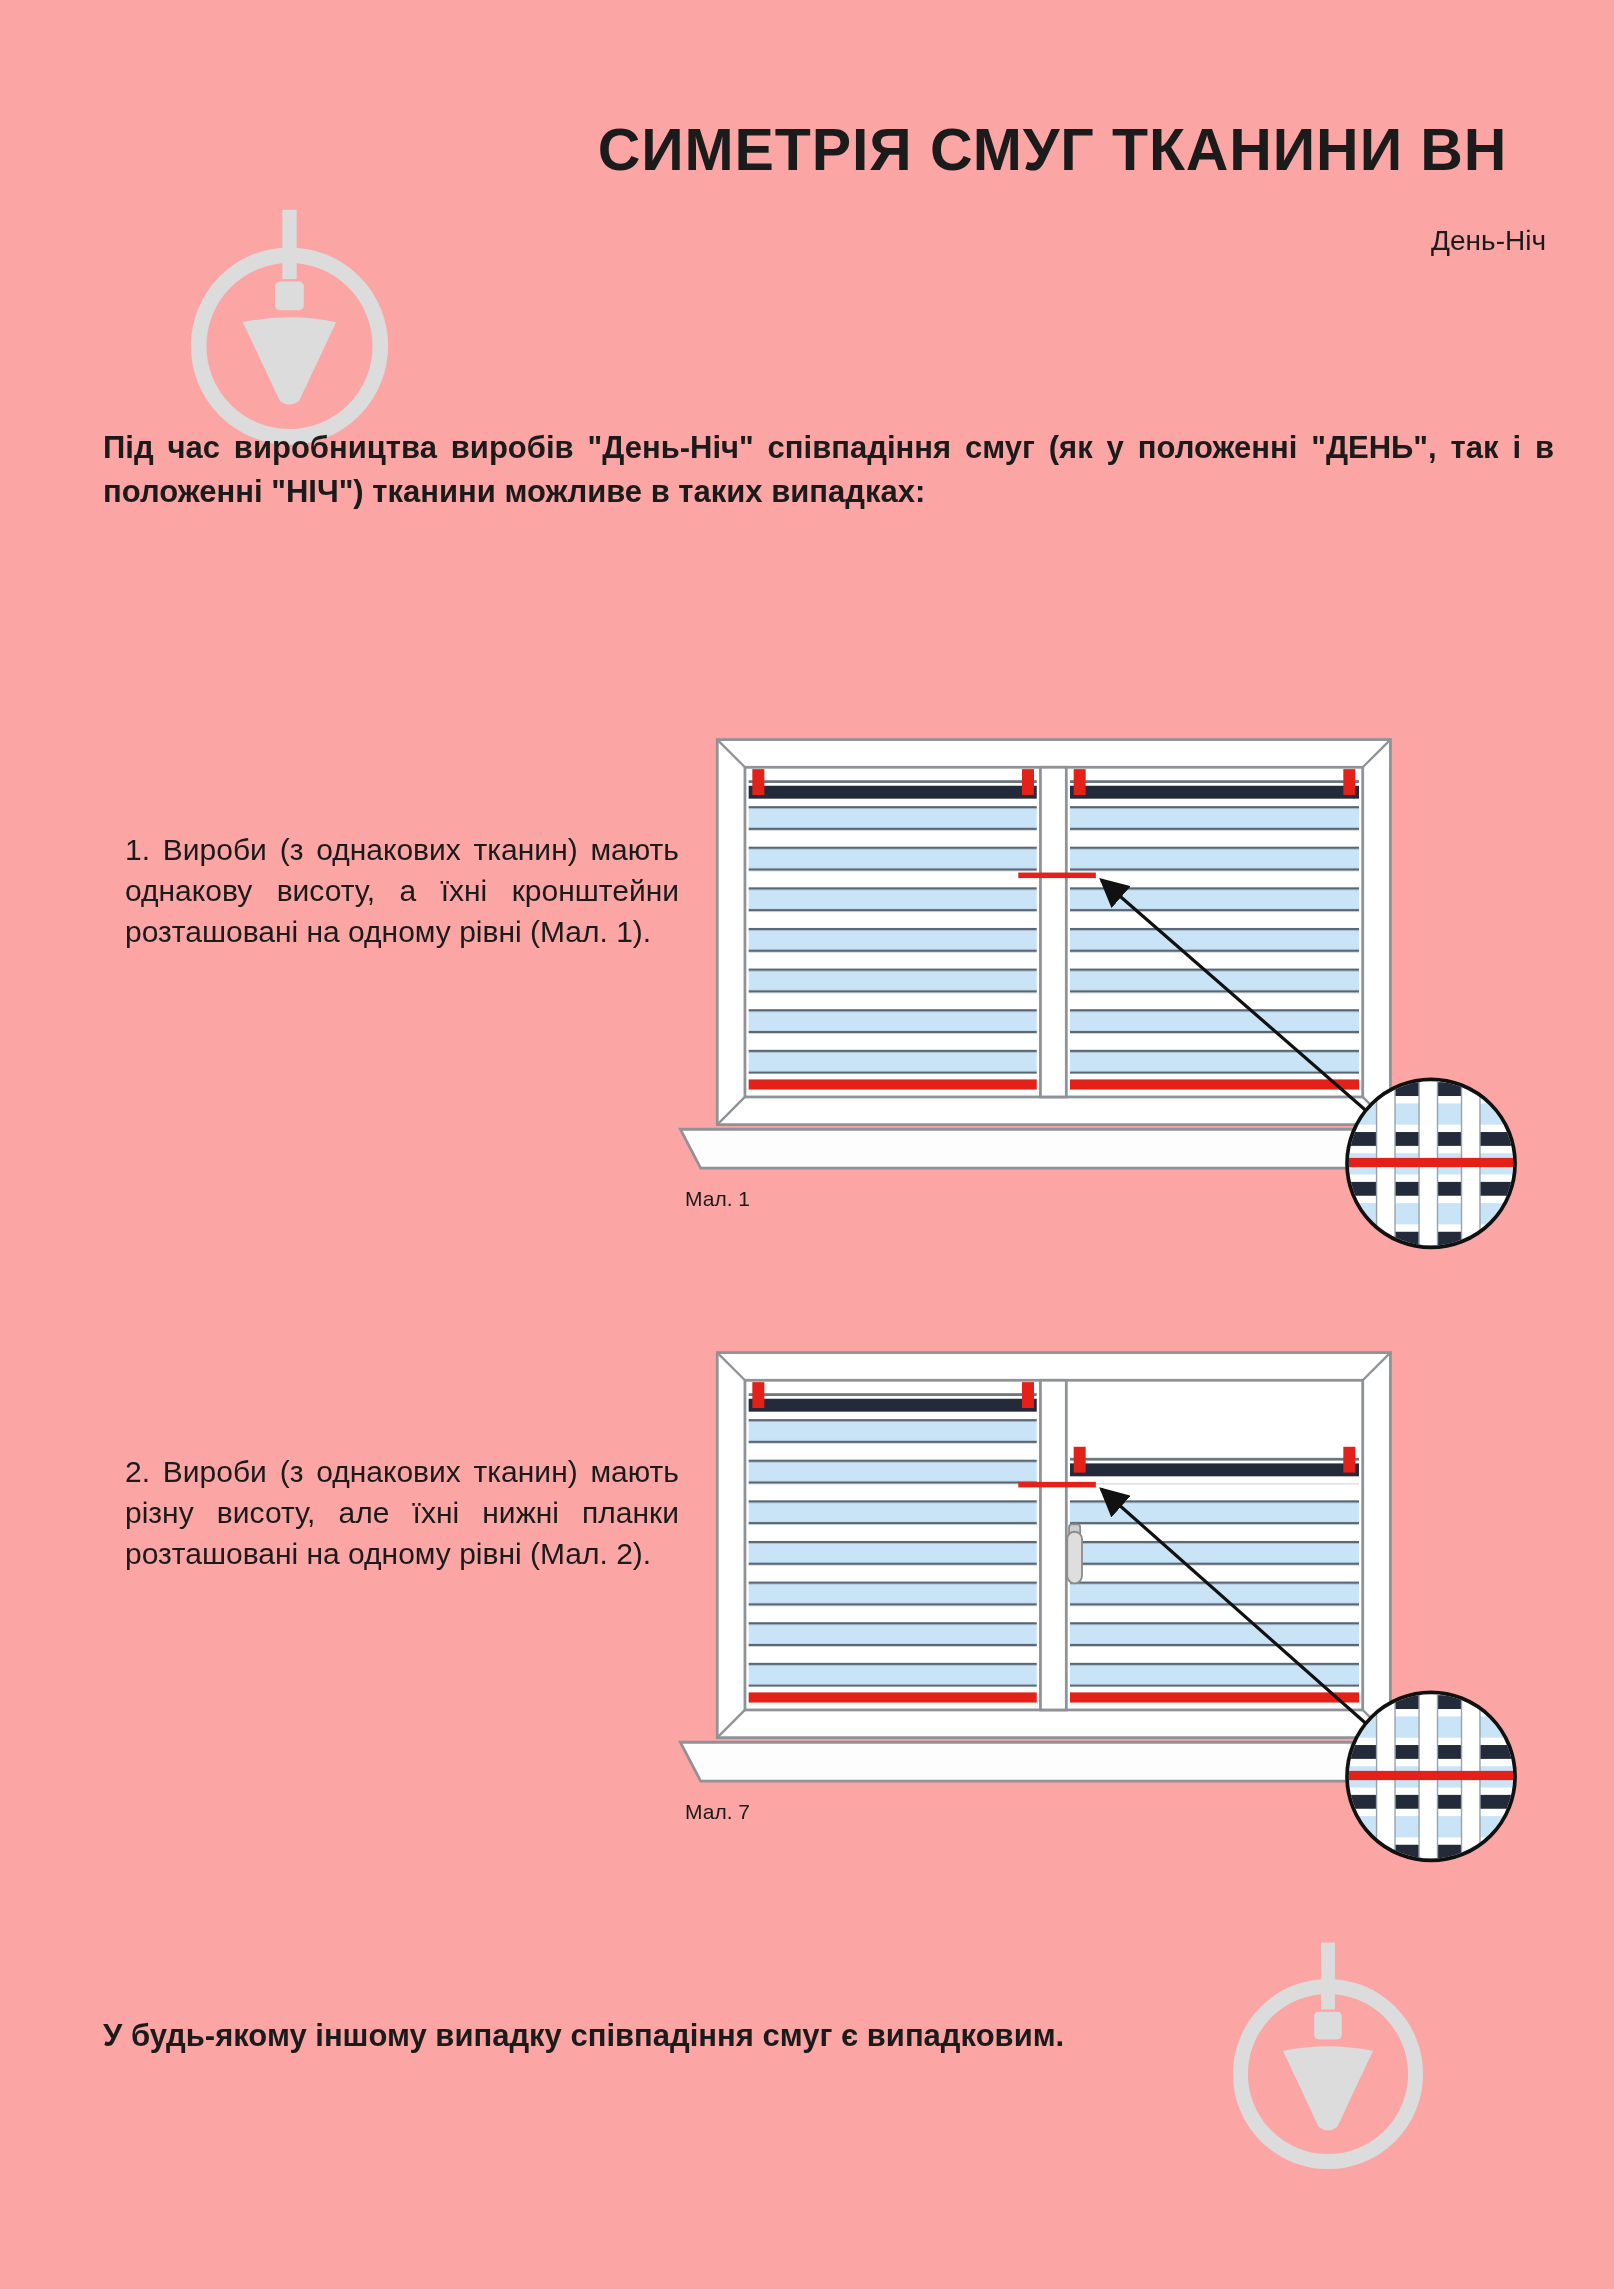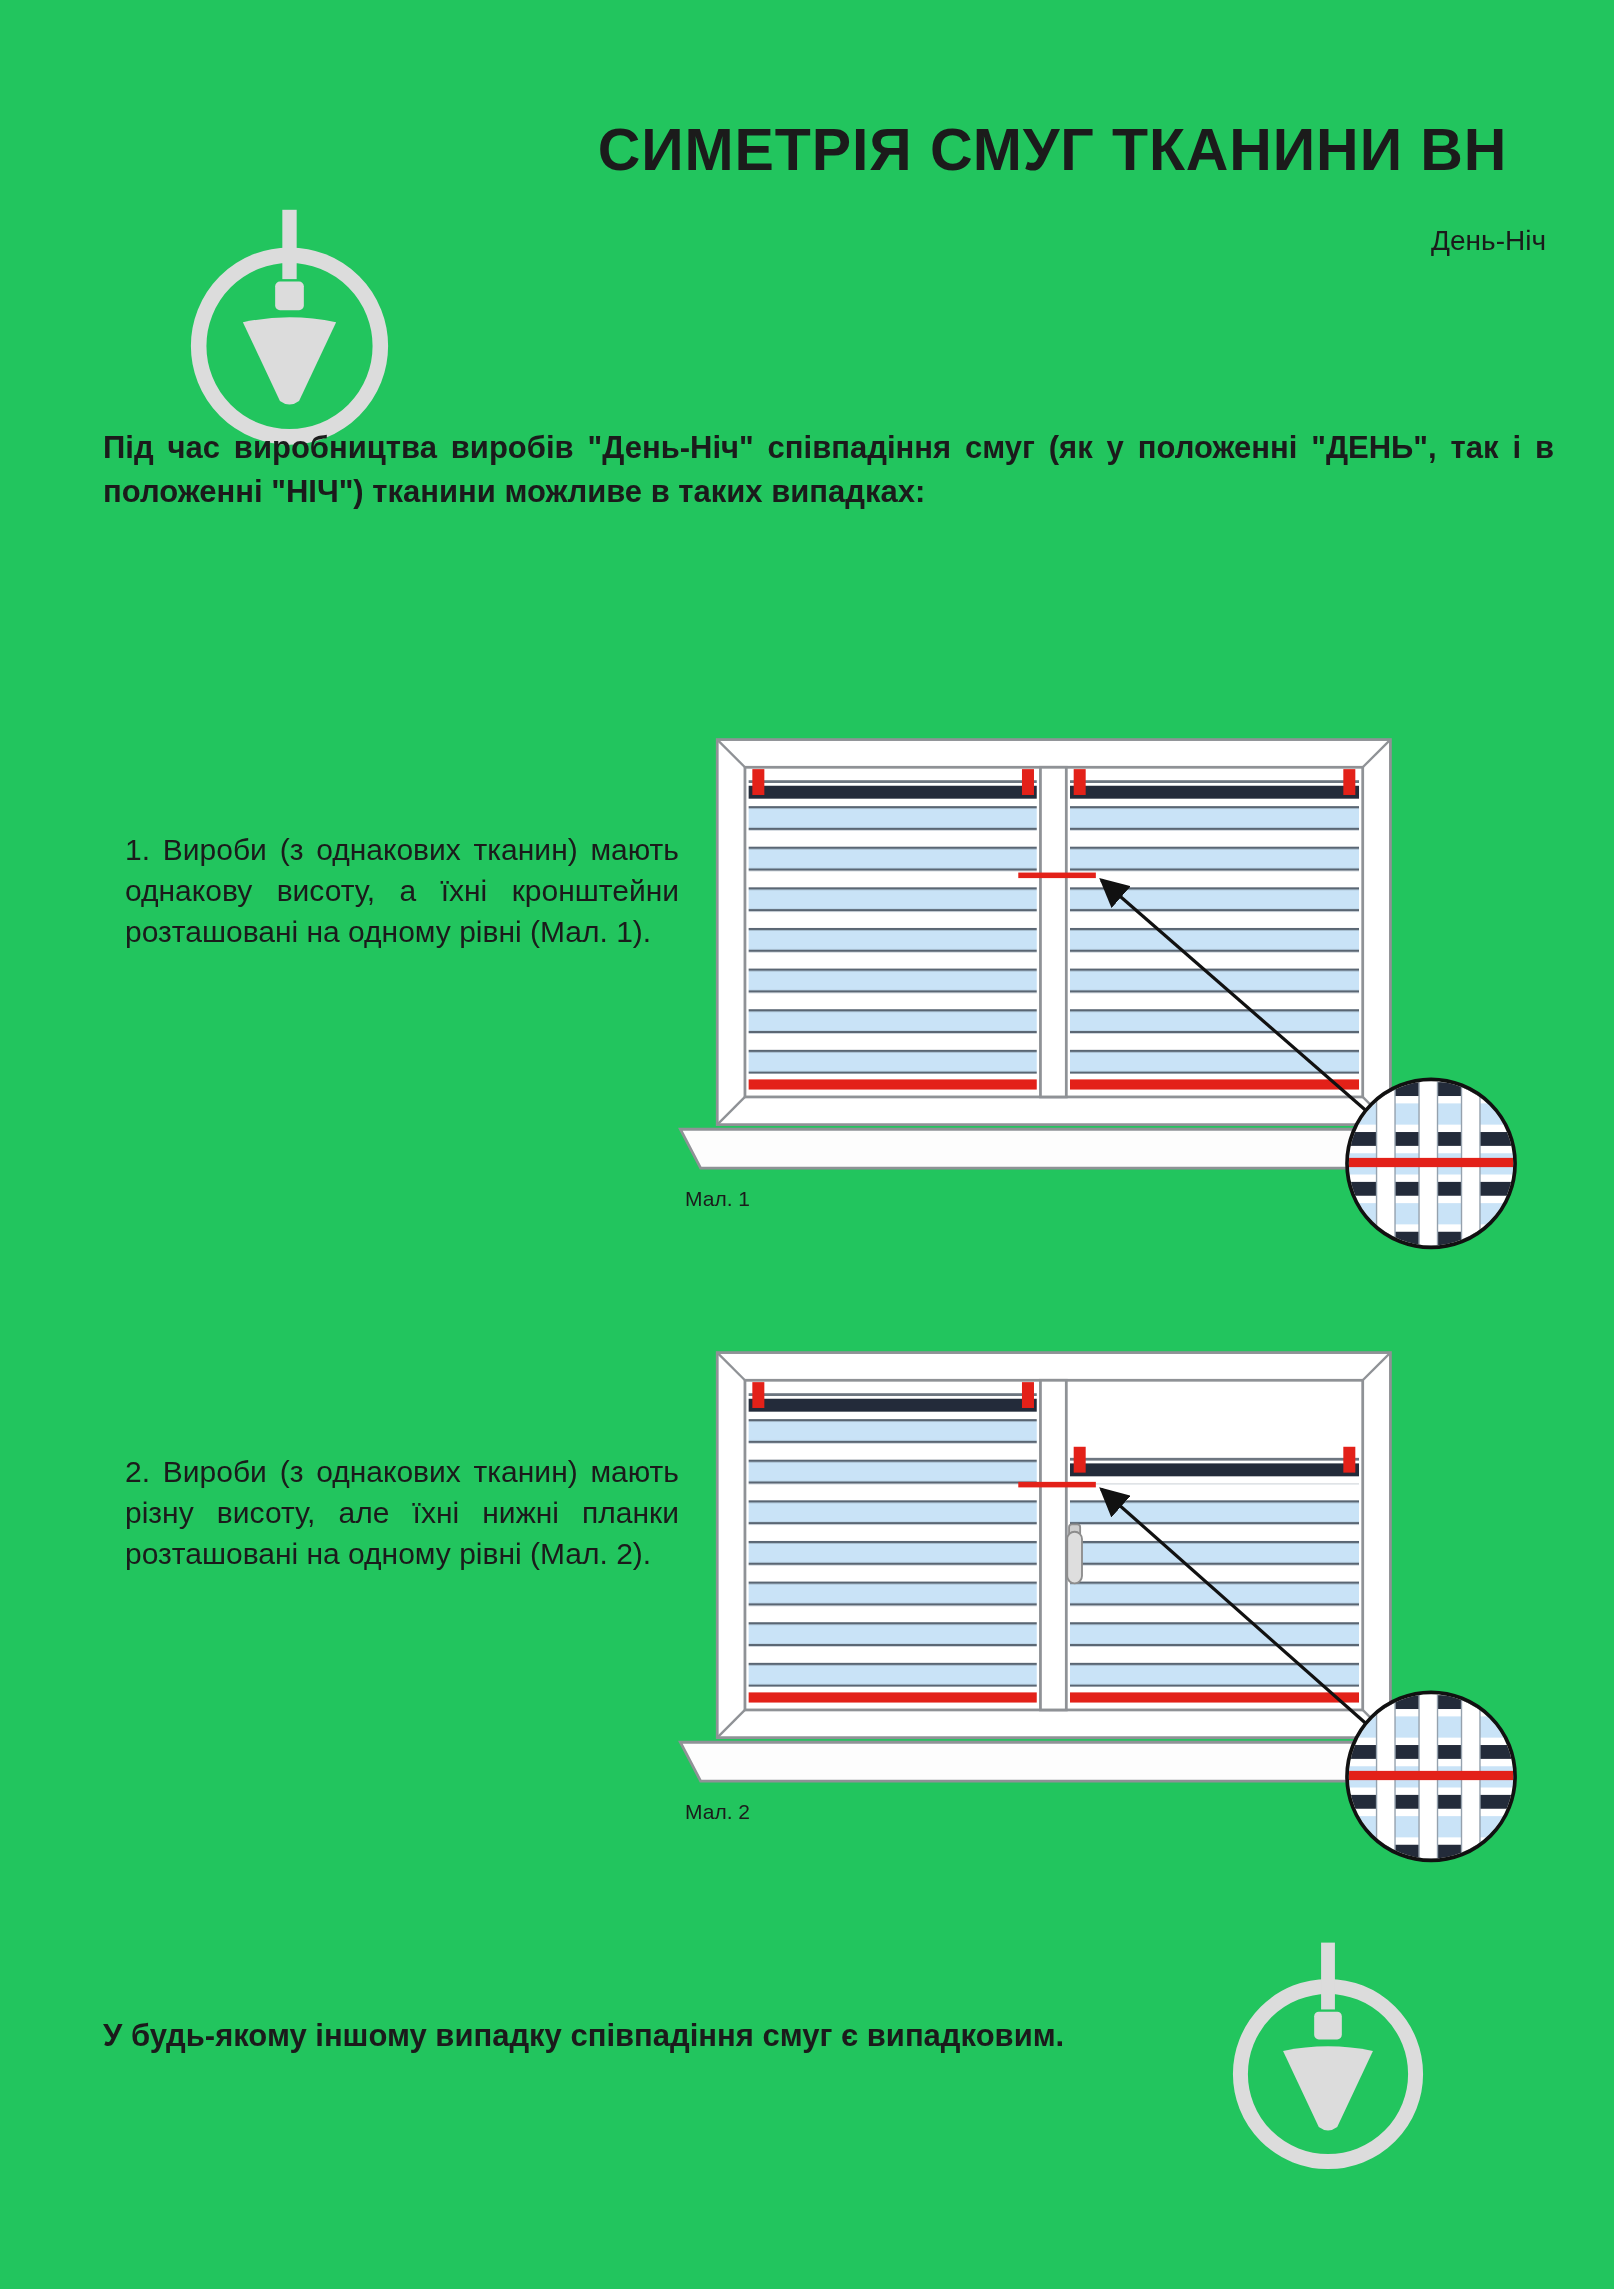--- a/index.html
+++ b/index.html
@@ -4,21 +4,21 @@
 <style>
   :root{
     --accent-red:#e32119;
     --stripe-blue:#c9e3f7;
     --stripe-dark:#232b3a;
     --frame-gray:#8f9296;
     --watermark-gray:#dcdcdc;
   }
   html,body{margin:0;padding:0;background:#ffffff;}
   .page{
-    position:relative;width:1614px;height:2290px;background:#22c55e;
+    position:relative;width:1614px;height:2290px;background:#fca5a5;
     font-family:"Liberation Sans",sans-serif;color:#1b1b1b;overflow:hidden;
   }
   .title{
     position:absolute;left:554px;top:116px;width:997px;margin:0;
     font-size:59px;font-weight:700;letter-spacing:0.9px;text-align:center;
   }
   .subtitle{position:absolute;right:68px;top:225px;font-size:28px;}
   .intro{
     position:absolute;left:103px;top:426px;width:1451px;margin:0;
     font-size:31px;font-weight:700;line-height:1.42;text-align:justify;
@@ -220,21 +220,21 @@
           <rect class="st-navy" x="740" y="539" width="190" height="15"></rect>
           <rect class="col" x="776" y="370" width="20" height="190"></rect>
           <rect class="col" x="822" y="370" width="20" height="190"></rect>
           <rect class="col" x="868" y="370" width="20" height="190"></rect>
           <rect class="st-red" x="740" y="459" width="190" height="10"></rect>
         </g>
         <circle class="lens-ring" cx="835" cy="465" r="91"></circle>
       </g>
     </svg>
   </div>
-  <div class="caption cap2">Мал. 2</div>
+  <div class="caption cap2">Мал. 7</div>
 
   <p class="footer-note">У будь-якому іншому випадку співпадіння смуг є випадковим.</p>
 
   <div class="watermark wm-bottom">
     <svg viewBox="0 0 210 210">
       <circle class="wm-ring" cx="105" cy="118" r="76"></circle>
       <rect class="wm-shape" x="99" y="4" width="12" height="58"></rect>
       <rect class="wm-shape" x="93" y="64" width="24" height="24" rx="4"></rect>
       <path class="wm-shape" d="M 66 98 Q 105 90 144 98 L 113 164 Q 105 170 97 164 Z"></path>
     </svg>

